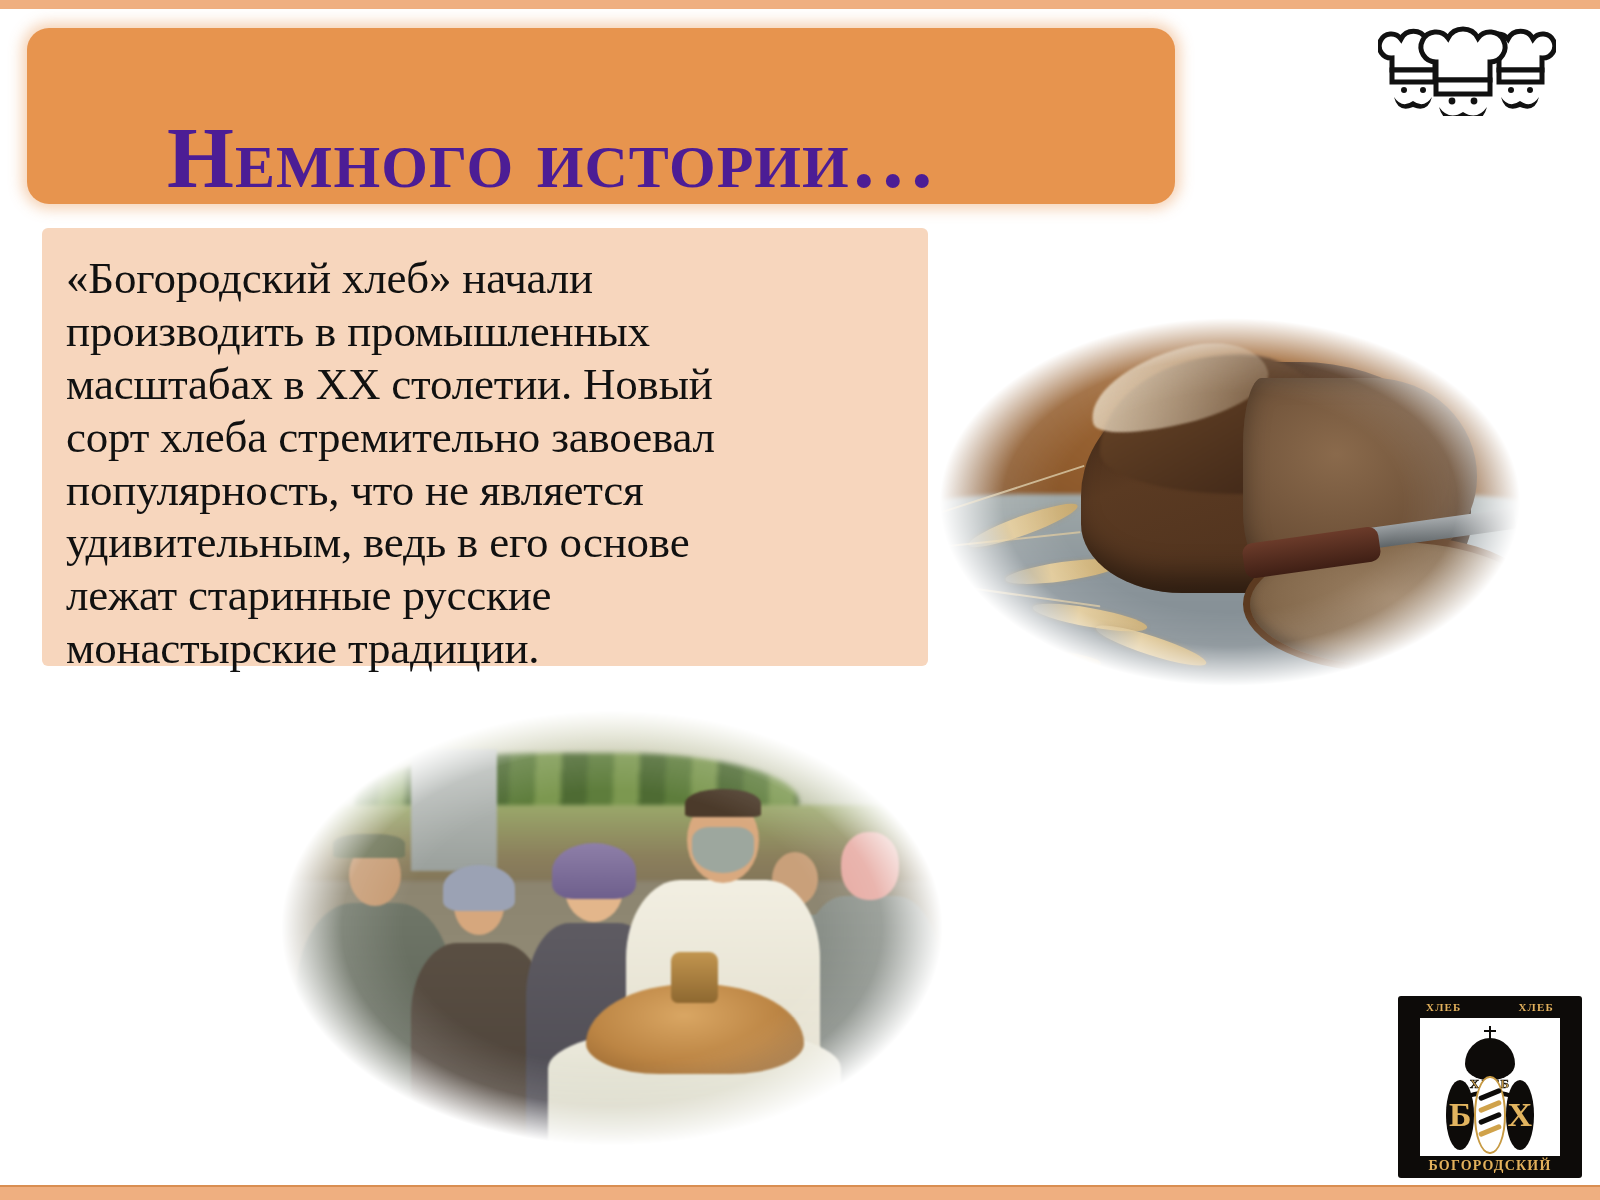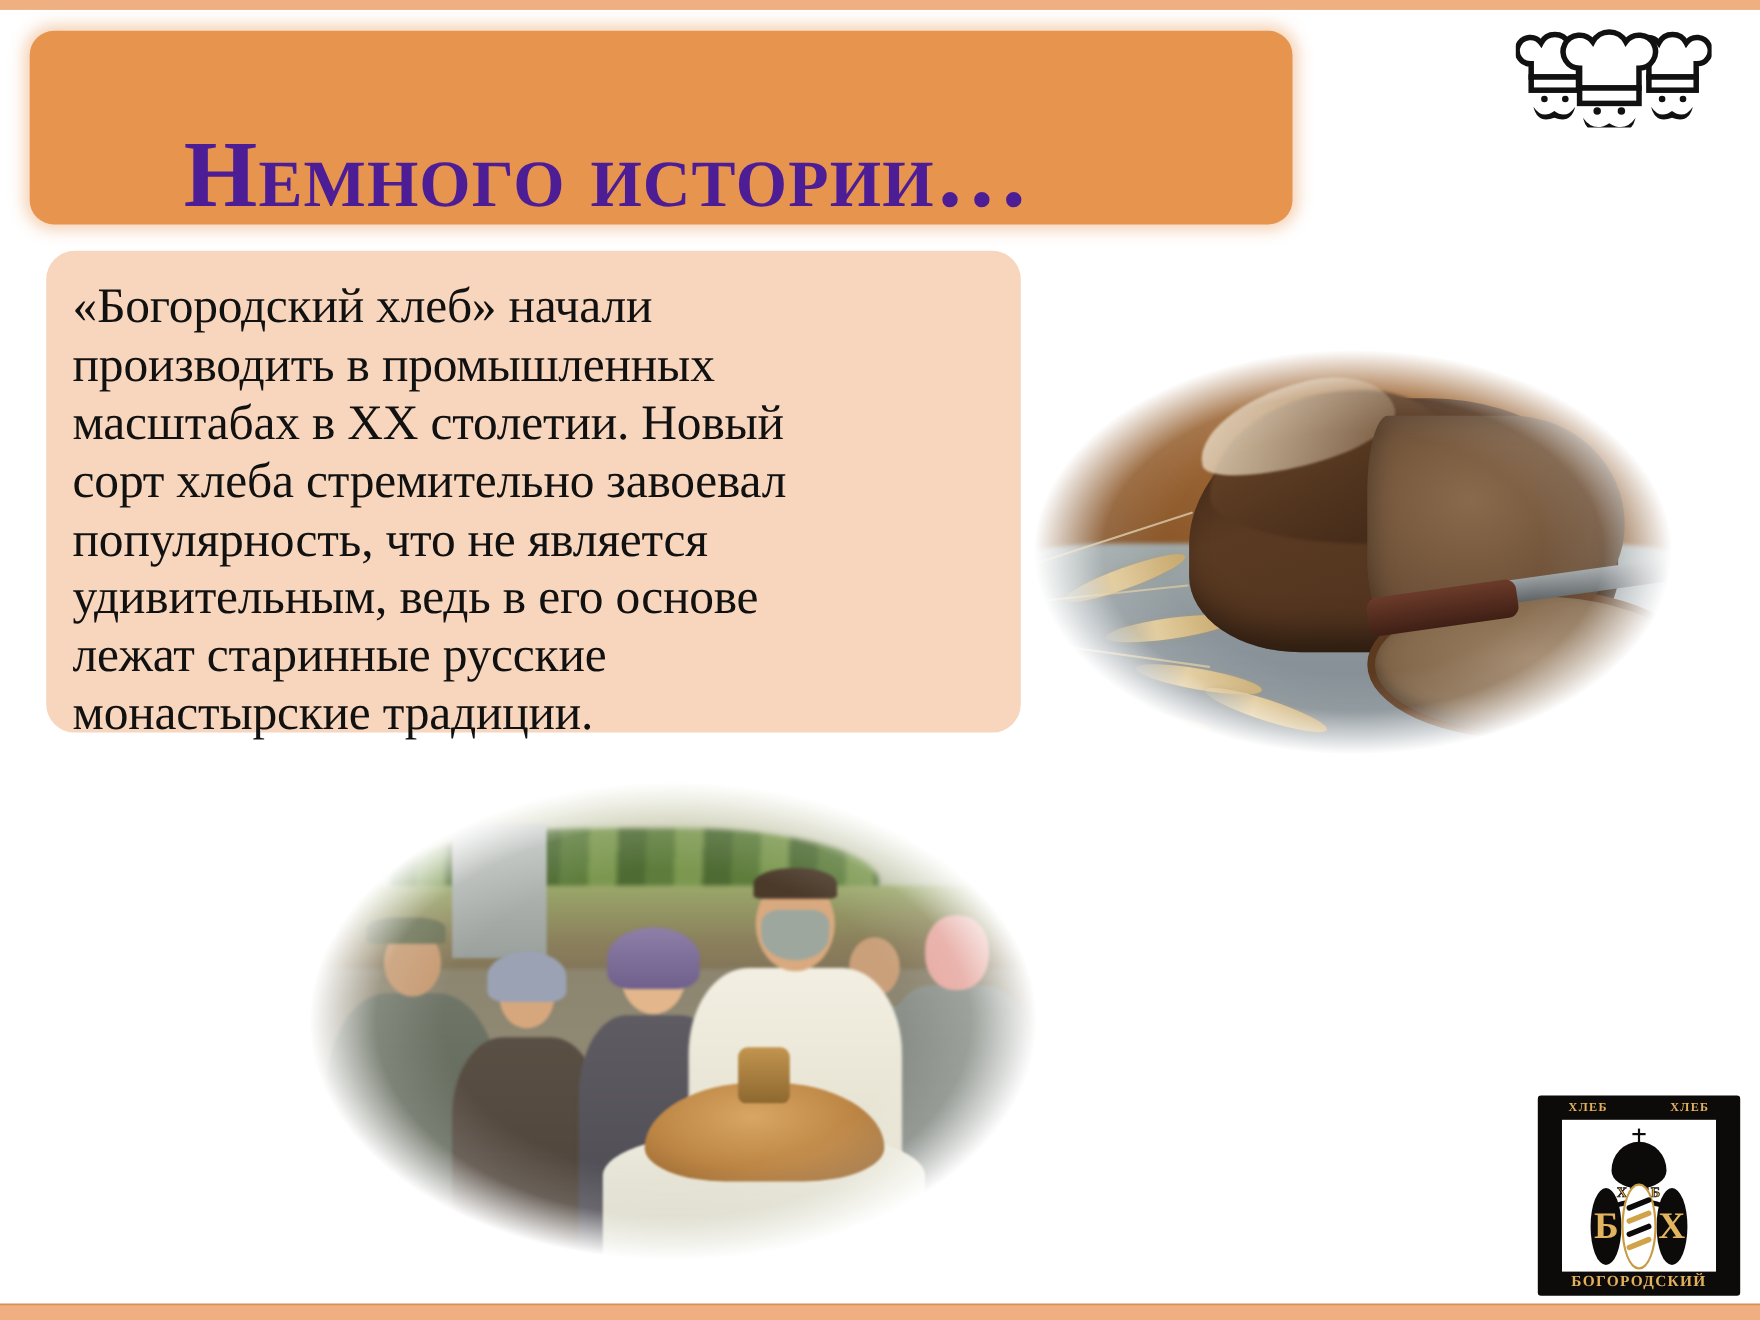--- a/index.html
+++ b/index.html
@@ -73,21 +73,21 @@
   }
 
   
   .text-card {
     position: absolute;
     left: 42px;
     top: 228px;
     width: 886px;
     height: 438px;
     background: #F7D6BD;
-    border-radius: 26px;
+    border-radius: 6px;
     box-sizing: border-box;
     padding: 24px 24px 20px 24px;
   }
   .body-text {
     margin: 0;
     color: #111111;
     font-family: "Liberation Serif", "DejaVu Serif", serif;
     font-size: 45px;
     line-height: 1.175;
     letter-spacing: -0.2px;

